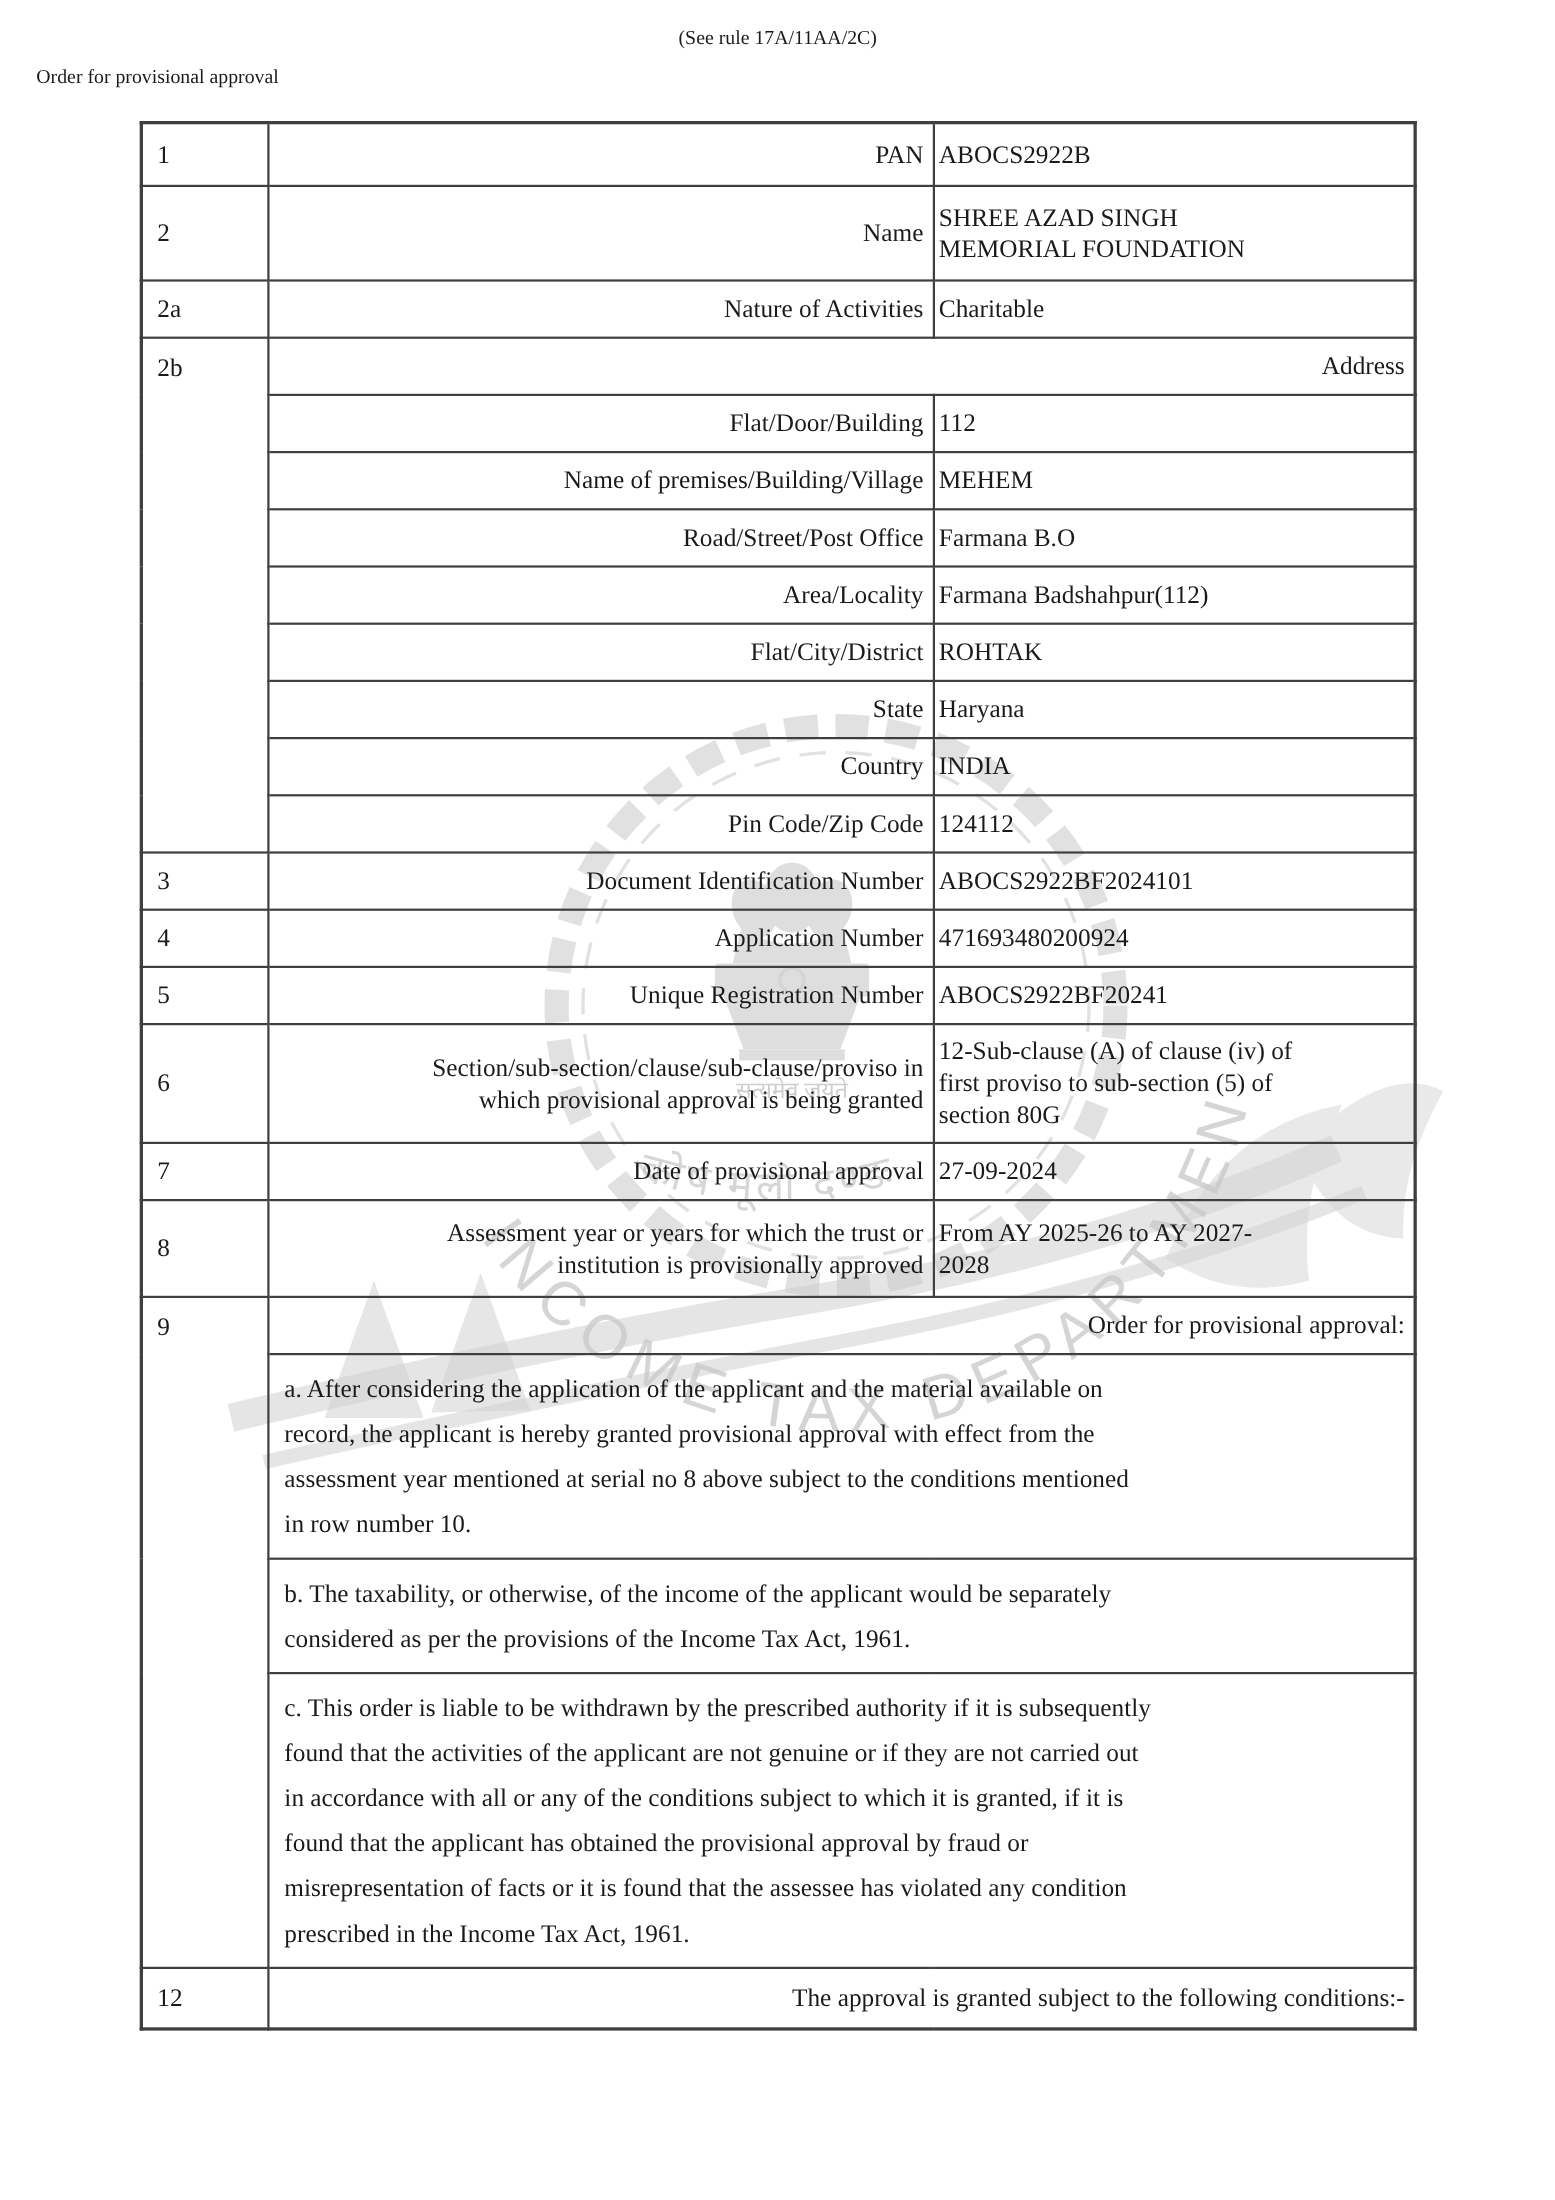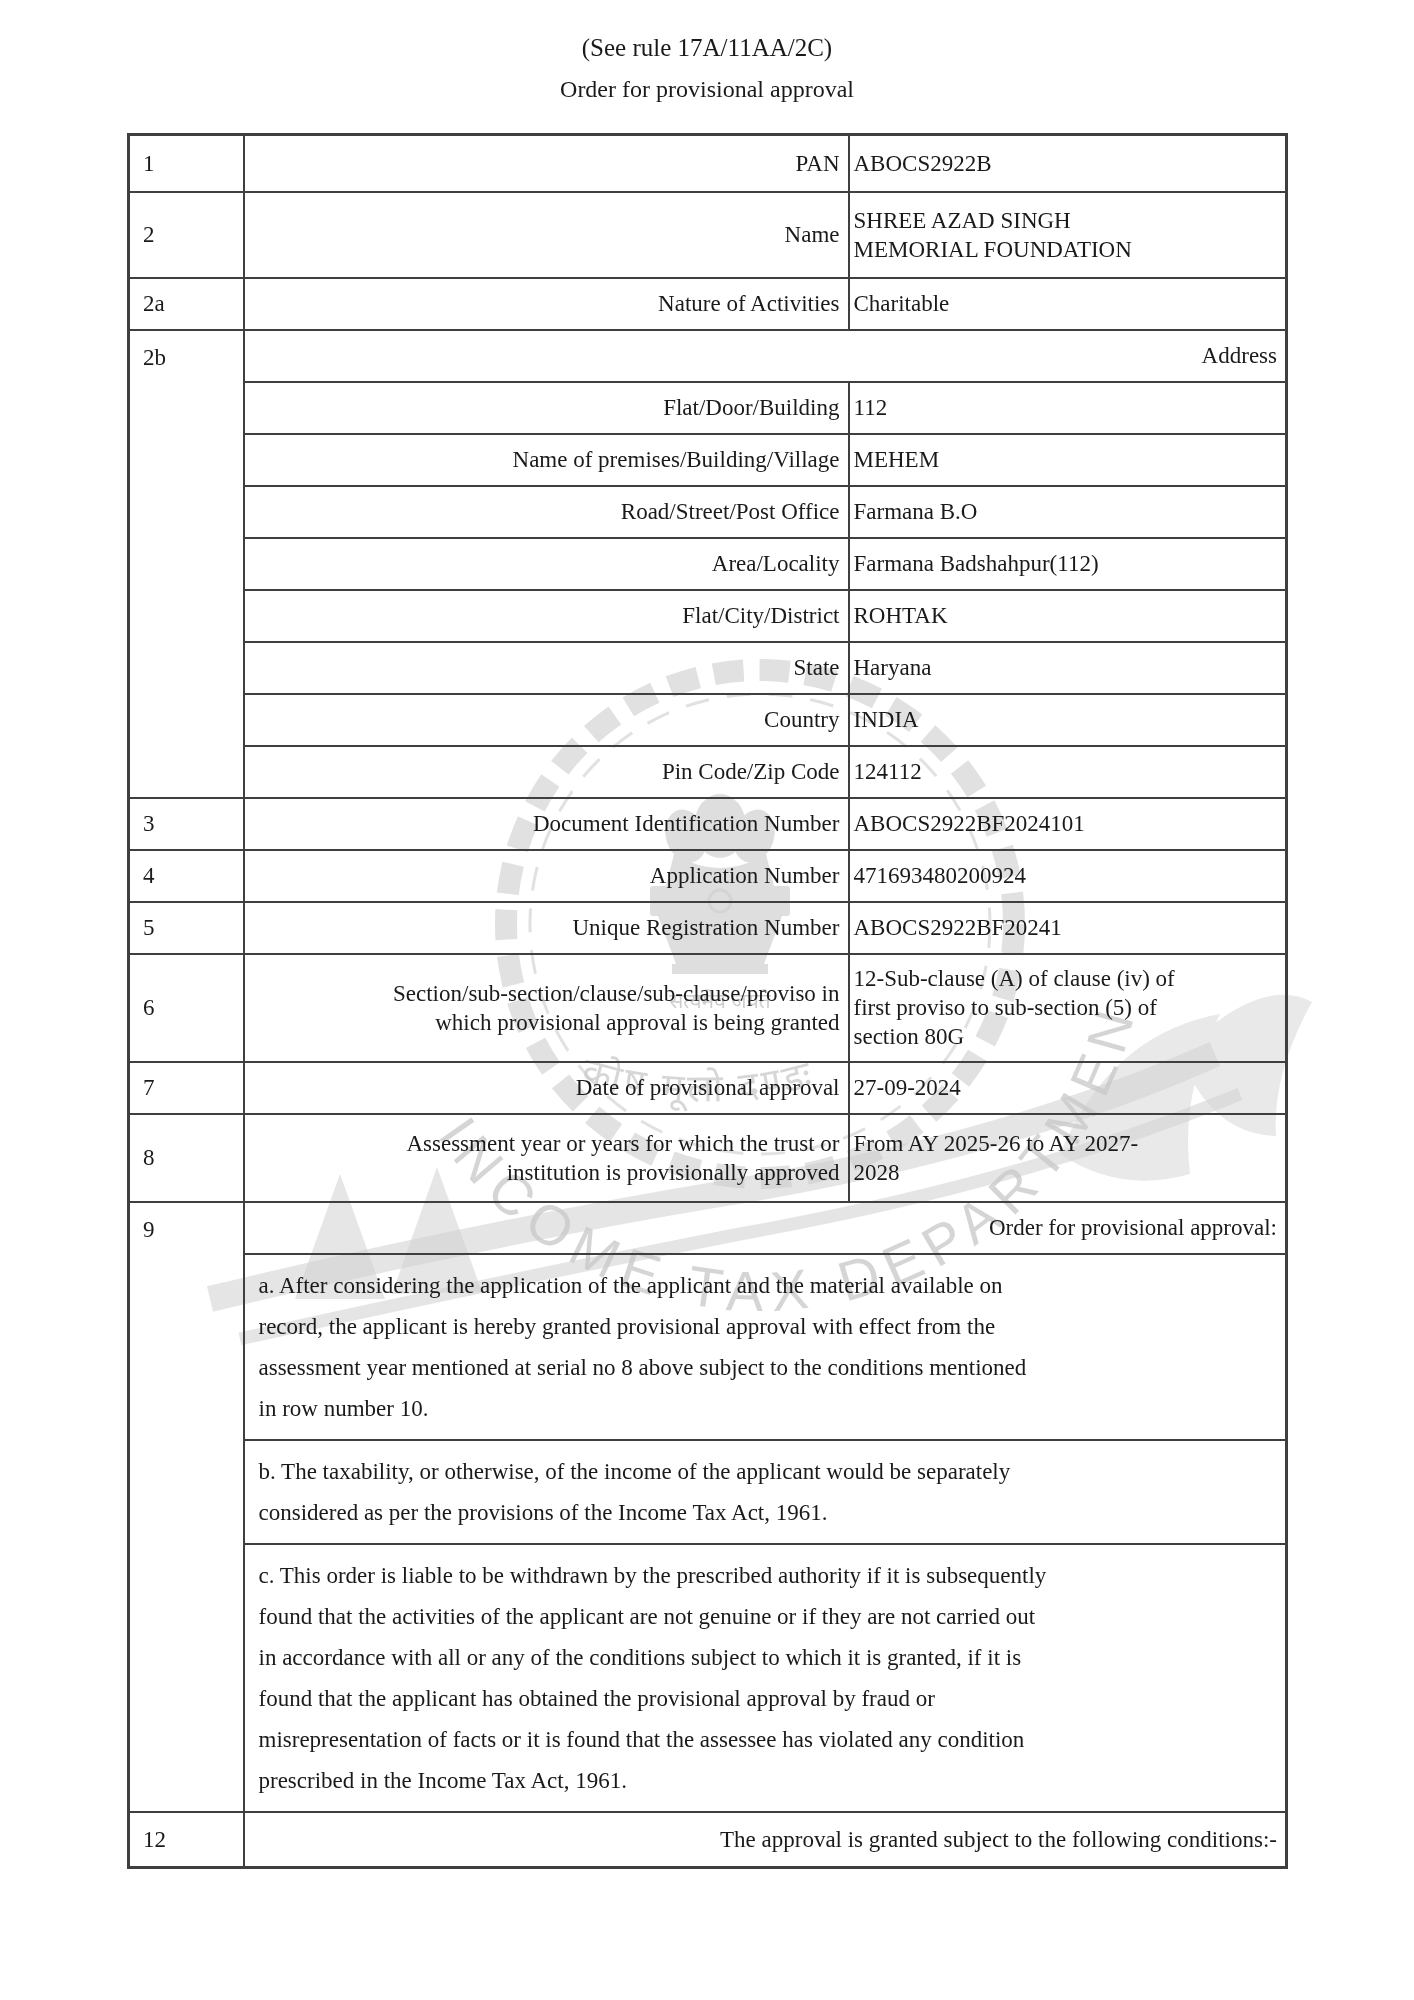--- a/index.html
+++ b/index.html
@@ -9,26 +9,26 @@
     color: #1a1a1a; position: relative; overflow: hidden;
   }
   .page { position: relative; width: 1414px; height: 2000px; }
 
   .page-title {
     margin: 0; padding-top: 58px; text-align: center;
     font-size: 44px; font-weight: bold; letter-spacing: 0.5px;
     position: relative; z-index: 2;
   }
   .rule-line {
-    margin-top: 34px; text-align: center; font-size: 25px;
+    margin-top: 24px; text-align: center; font-size: 18px;
     position: relative; z-index: 2;
   }
   .order-line {
-    margin-top: 14px; text-align: center; font-size: 24px;
-    position: relative; z-index: 2;
+    margin-top: 14px; font-size: 18px;
+    position: relative; z-index: 2; padding-left: 33px;
   }
 
   table.form {
     border-collapse: collapse; table-layout: fixed;
     width: 1158px; margin: 30px 0 0 127px;
     position: relative; z-index: 2; background: transparent;
     border: 3px solid #3f3f3f;
   }
   col.c1 { width: 115px; } col.c2 { width: 605px; } col.c3 { width: 438px; }
   td {

